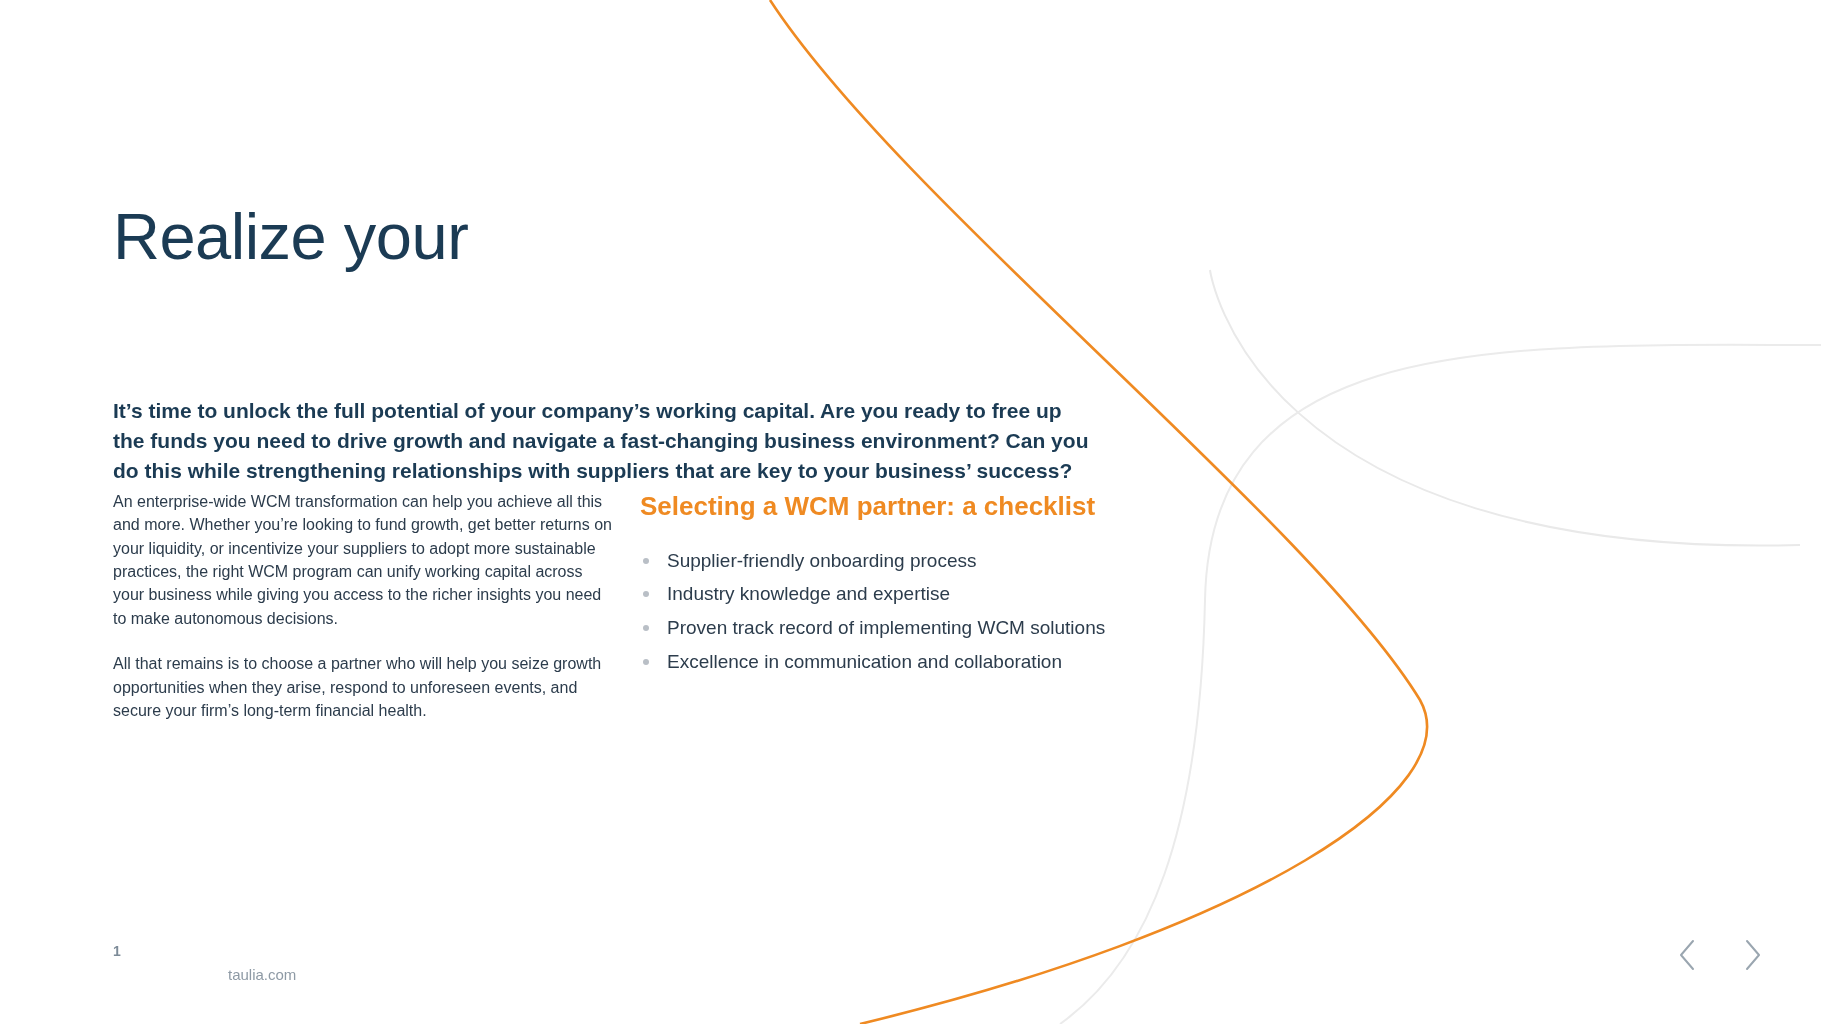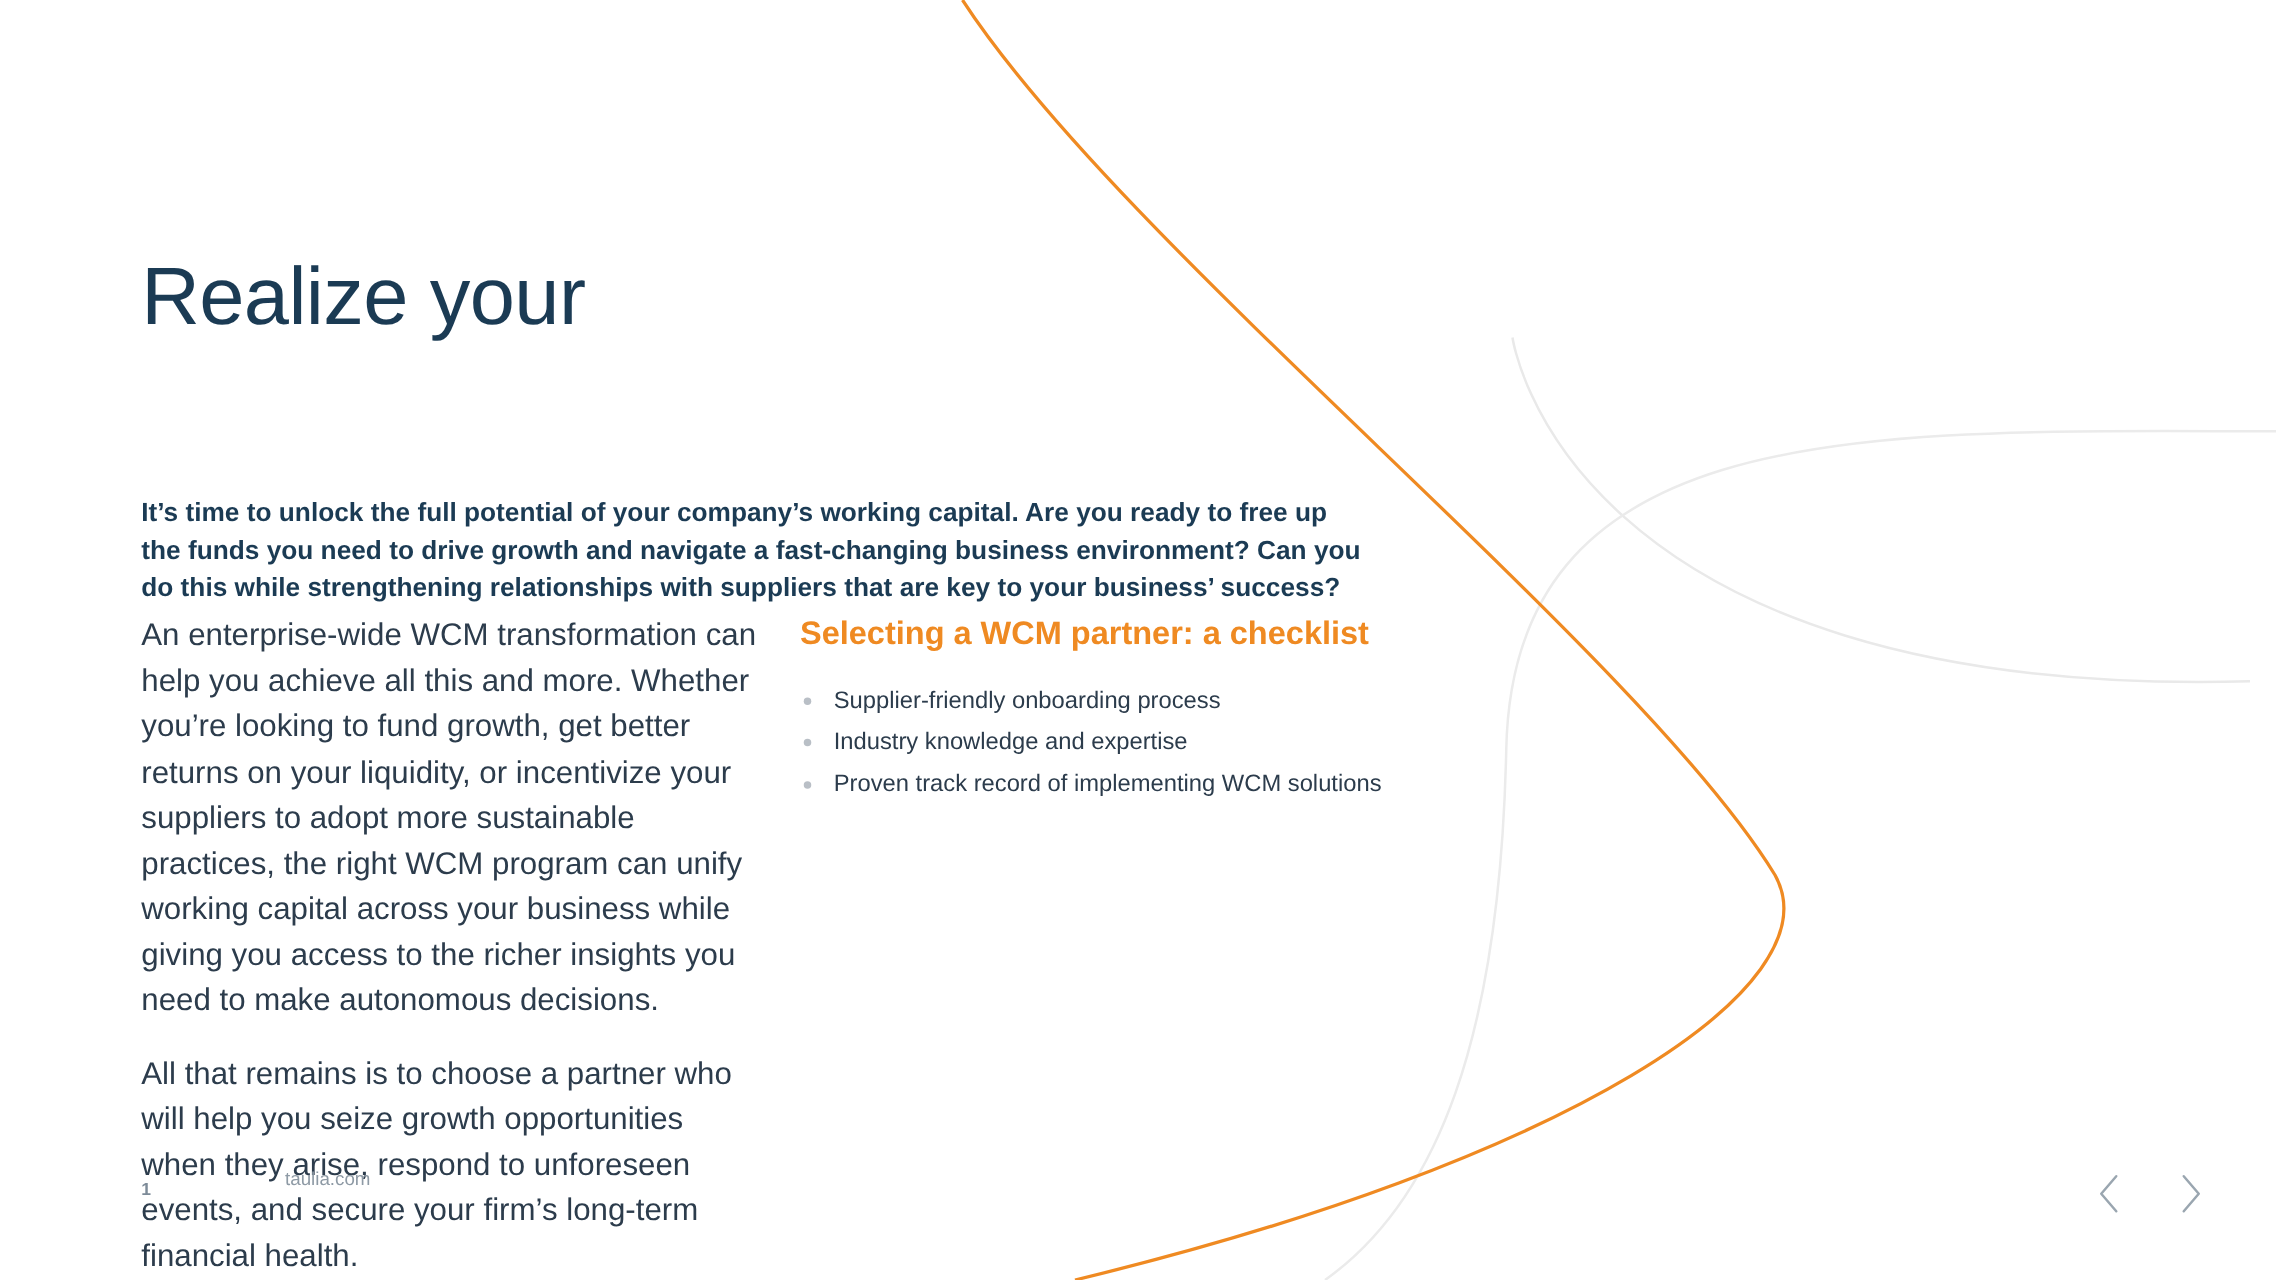--- a/index.html
+++ b/index.html
@@ -52,21 +52,21 @@
     line-height: 1.42;
     color: #1b3b54;
     font-weight: 700;
   }
 
   .col-left {
     position: absolute;
     left: 113px;
     top: 490px;
     width: 500px;
-    font-size: 25px;
+    font-size: 16px;
     line-height: 1.46;
     color: #2c3c4c;
   }
   .col-left p { margin: 0 0 22px 0; }
   .col-left p:last-child { margin-bottom: 0; }
 
   .col-right {
     position: absolute;
     left: 640px;
     top: 490px;
@@ -107,21 +107,21 @@
     position: absolute;
     left: 113px;
     top: 943px;
     font-size: 14px;
     font-weight: 700;
     color: #7d8b98;
   }
   .site-link {
     position: absolute;
     left: 228px;
-    top: 935px;
+    top: 966px;
     font-size: 15px;
     color: #8e9aa5;
     text-decoration: none;
   }
 
   .nav-arrows {
     position: absolute;
     right: 58px;
     top: 938px;
     display: flex;
@@ -159,20 +159,21 @@
       <p>An enterprise-wide WCM transformation can help you achieve all this and more. Whether you’re looking to fund growth, get better returns on your liquidity, or incentivize your suppliers to adopt more sustainable practices, the right WCM program can unify working capital across your business while giving you access to the richer insights you need to make autonomous decisions.</p>
       <p>All that remains is to choose a partner who will help you seize growth opportunities when they arise, respond to unforeseen events, and secure your firm’s long-term financial health.</p>
     </div>
 
     <div class="col-right">
       <h2 class="checklist-title">Selecting a WCM partner: a checklist</h2>
       <ul class="checklist">
         <li>Supplier-friendly onboarding process</li>
         <li>Industry knowledge and expertise</li>
         <li>Proven track record of implementing WCM solutions</li>
+        <li>Excellence in communication and collaboration</li>
       </ul>
     </div>
 
     <div class="page-number">1</div>
     <a class="site-link" href="#">taulia.com</a>
 
     <div class="nav-arrows">
       <span class="nav-arrow">
         <svg width="22" height="34" viewBox="0 0 22 34" xmlns="http://www.w3.org/2000/svg">
           <polyline points="16,3 4,17 16,31" fill="none" stroke="#9aa6b0" stroke-width="2" stroke-linecap="round" stroke-linejoin="round"></polyline>

